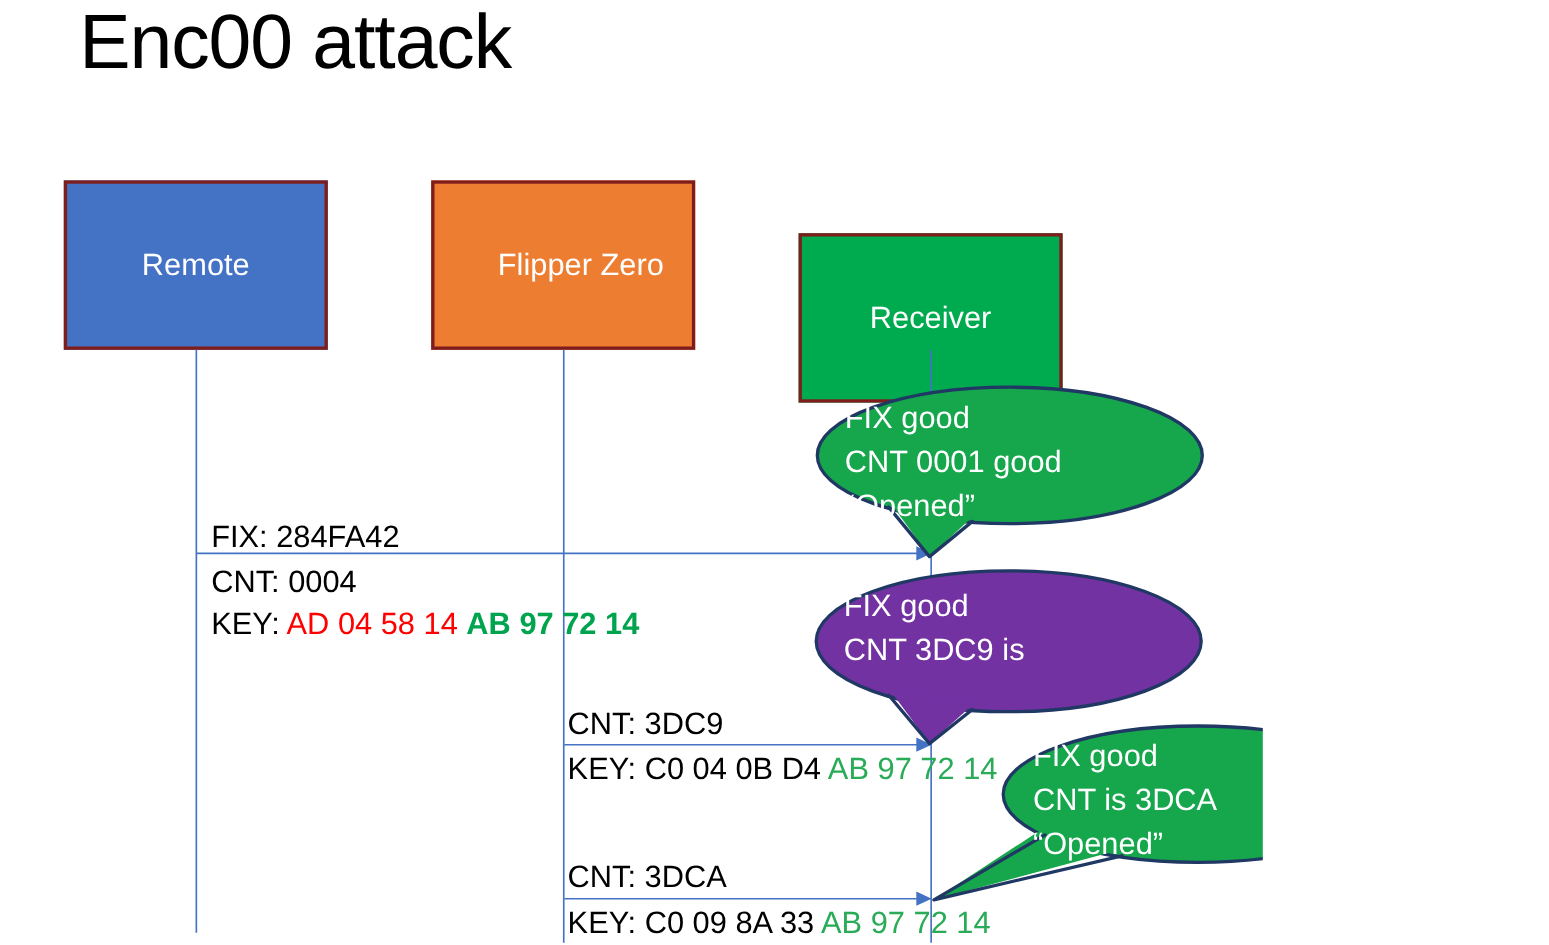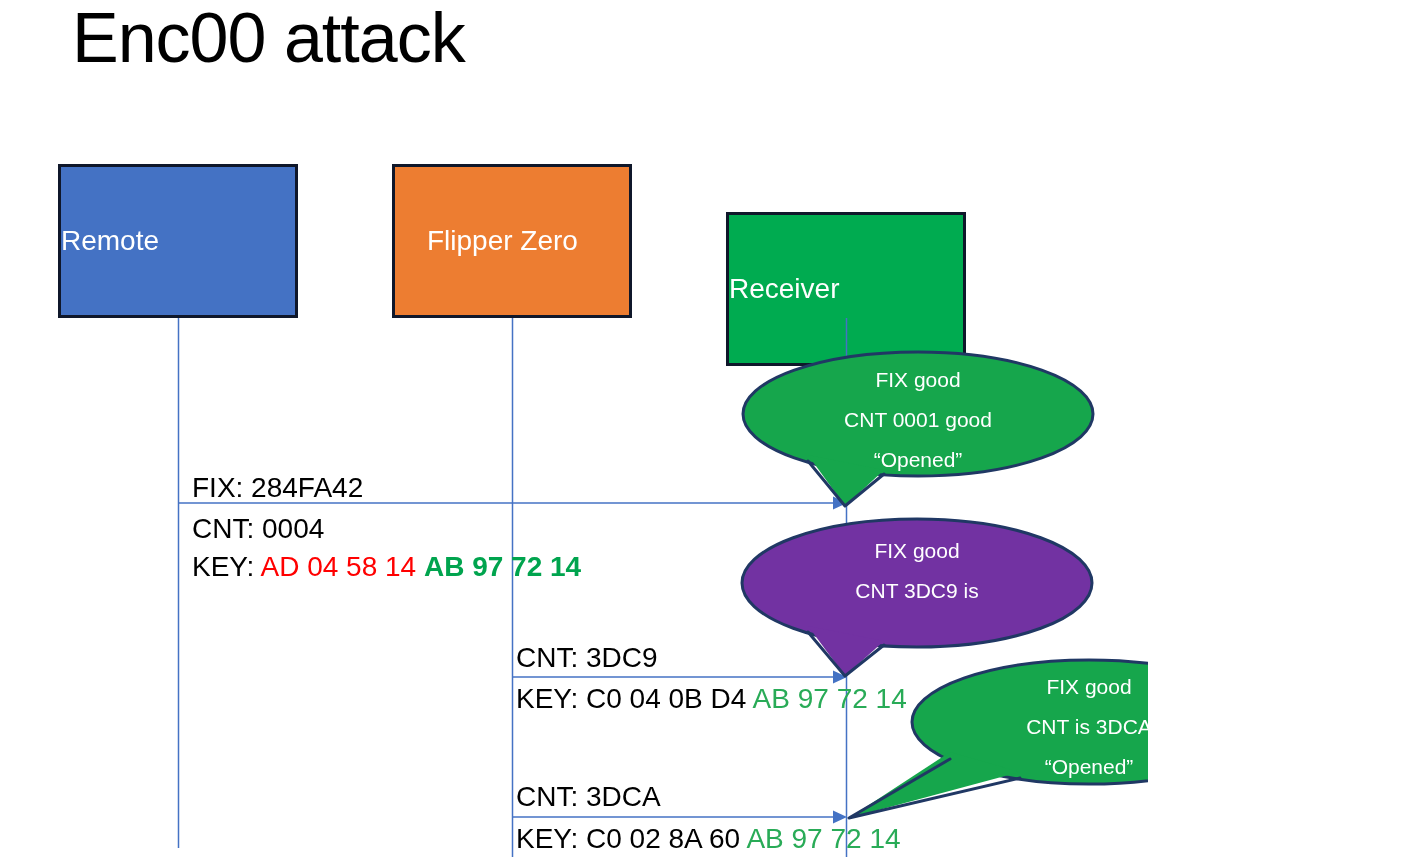--- a/index.html
+++ b/index.html
@@ -7,22 +7,22 @@
     position:relative; width:1148px; height:859px; background:#ffffff;
     font-family:"Liberation Sans", sans-serif; overflow:hidden;
   }
   .title {
     position:absolute; left:72px; top:2px;
     font-size:70px; font-weight:300; letter-spacing:-1px;
     color:#000000; line-height:1.05; white-space:nowrap;
   }
   .actor {
     position:absolute; top:164px; width:240px; height:154px;
-    border:3px solid #0f172a; box-sizing:border-box;
-    display:flex; align-items:center; justify-content:flex-start;
+    border:3px solid #7f1d1d; box-sizing:border-box;
+    display:flex; align-items:center; justify-content:center;
     color:#ffffff; font-size:28px; white-space:nowrap;
   }
   .actor-remote   { left:58px;  background:#4472C4; }
   .actor-flipper  { left:392px; background:#ED7D31;padding-left:32px; }
   .actor-receiver { left:726px; background:#00AB50;margin-top:48px; }
   svg.overlay { position:absolute; left:0; top:0; }
   .ll  { stroke:#4472C4; stroke-width:1.5; }
   .ar  { stroke:#4472C4; stroke-width:1.5; }
   .head { fill:#4472C4; }
   .bubble-green  { fill:#16A64C; }
@@ -30,22 +30,22 @@
   .bubble-edge   { stroke:#203864; stroke-width:3; }
   .tail-stroke   { fill:none; stroke:#203864; stroke-width:3; stroke-linejoin:round; stroke-linecap:round; }
   .msg {
     position:absolute; font-size:28px; color:#000000;
     line-height:1.15; white-space:nowrap;
   }
   .key-red        { color:#FF0000; }
   .key-green-bold { color:#00A44E; font-weight:bold; }
   .key-green      { color:#29AB57; }
   .callout-text {
-    position:absolute; width:300px; text-align:center;
-    color:#ffffff; font-size:21px; line-height:40px; white-space:nowrap;
+    position:absolute; width:300px; text-align:left;
+    color:#ffffff; font-size:28px; line-height:40px; white-space:nowrap;
   }
 </style>
 </head>
 <body>
 
 <div class="canvas">
 
   <div class="title">Enc00 attack</div>
 
   <div class="actor actor-remote">
@@ -102,21 +102,21 @@
     <span>KEY: </span><span class="key-red">AD 04 58 14 </span><span class="key-green-bold">AB 97 72 14</span>
   </div>
 
   <div class="msg" style="left:516px; top:642px">CNT: 3DC9</div>
   <div class="msg" style="left:516px; top:683px">
     <span>KEY: </span><span>C0 04 0B D4 </span><span class="key-green">AB 97 72 14</span>
   </div>
 
   <div class="msg" style="left:516px; top:781px">CNT: 3DCA</div>
   <div class="msg" style="left:516px; top:823px">
-    <span>KEY: </span><span>C0 02 8A 60 </span><span class="key-green">AB 97 72 14</span>
+    <span>KEY: </span><span>C0 09 8A 33 </span><span class="key-green">AB 97 72 14</span>
   </div>
 
   <div class="callout-text" style="left:768px; top:360px">
     <div>FIX good</div>
     <div>CNT 0001 good</div>
     <div>“Opened”</div>
   </div>
   <div class="callout-text" style="left:767px; top:531px">
     <div>FIX good</div>
     <div>CNT 3DC9 is</div>

